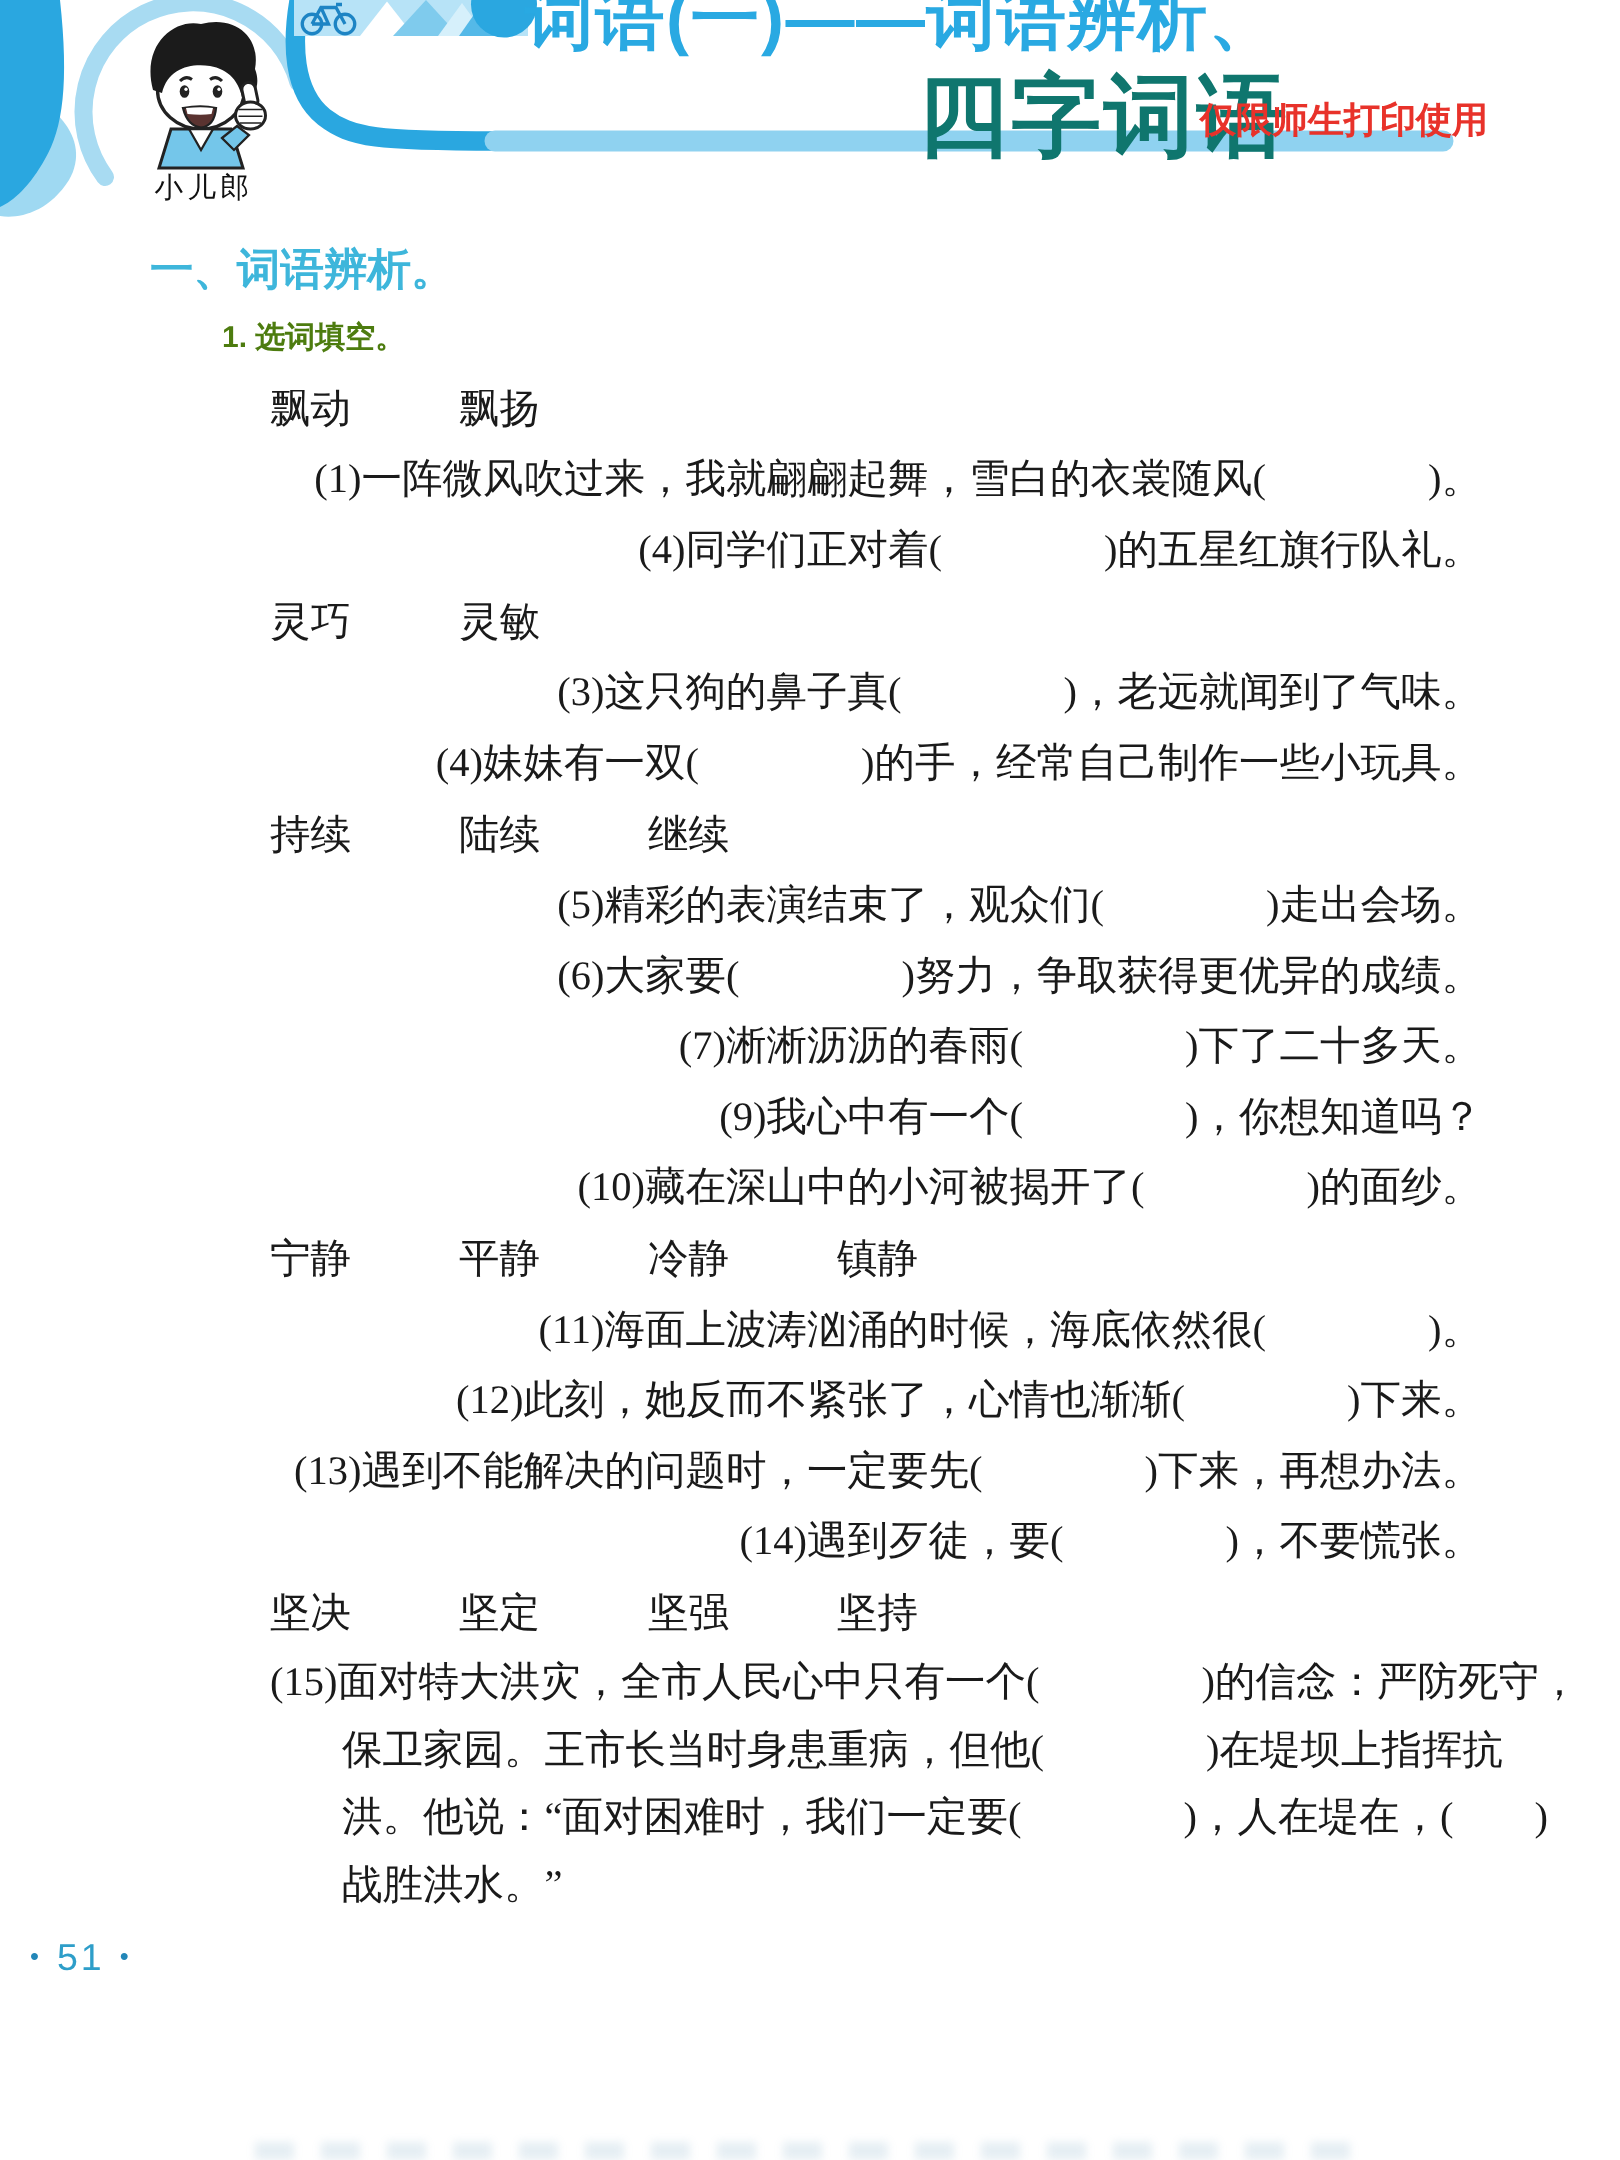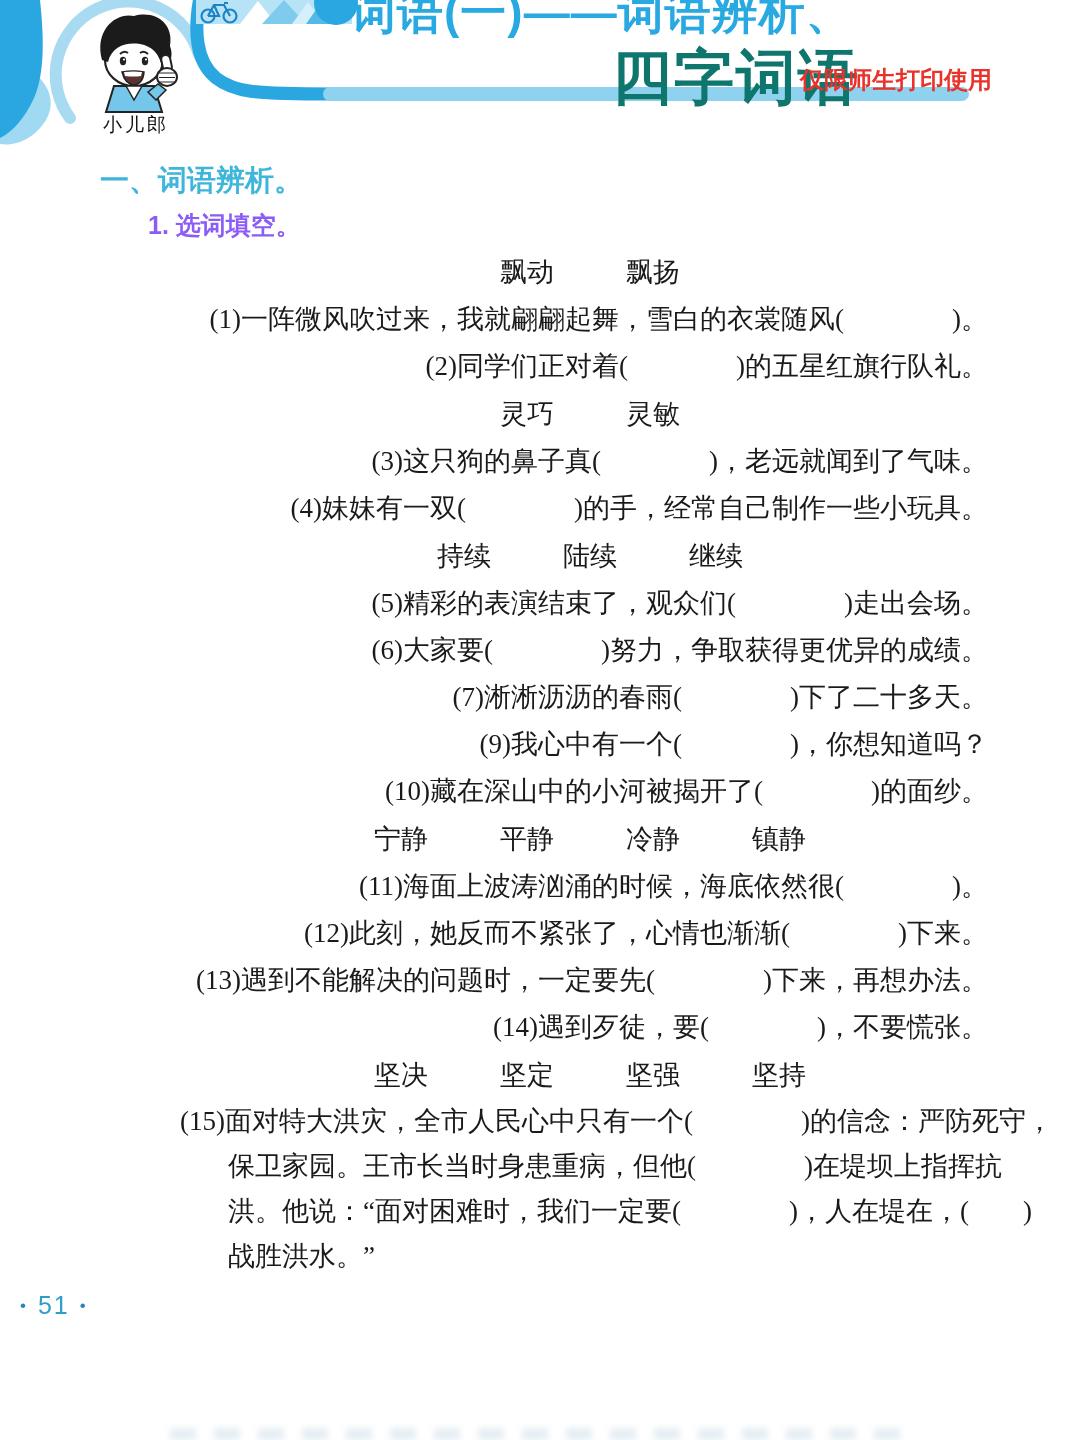--- a/index.html
+++ b/index.html
@@ -34,26 +34,26 @@
   
   .content{position:absolute;top:158px;left:0;width:988px;}
   .section-title{
     margin-left:100px;height:44px;line-height:44px;
     font-family:"Liberation Sans", sans-serif;
     font-size:29px;font-weight:700;color:#3EB6DB;
   }
   .exercise-title{
     margin-left:148px;height:46px;line-height:46px;
     font-family:"Liberation Sans", sans-serif;
-    font-size:25px;font-weight:700;color:#8b5cf6;
+    font-size:20px;font-weight:700;color:#4d7c0f;
   }
   .options{
     margin-left:180px;width:820px;
     height:48px;line-height:48px;
-    display:flex;justify-content:center;gap:72px;
+    display:flex;gap:72px;
     font-size:27px;color:#1a1a1a;
   }
   .q{
     margin-left:180px;height:47px;line-height:47px;
     font-size:27px;color:#1a1a1a;white-space:nowrap;text-align:right;
   }
   .q15-line{
     margin-left:180px;height:45px;line-height:45px;
     font-size:27px;color:#1a1a1a;white-space:nowrap;
   }
@@ -132,21 +132,21 @@
   <div class="content">
 
     <div class="section-title">一、词语辨析。</div>
     <div class="exercise-title">1. 选词填空。</div>
 
     <div class="options">
       <span>飘动</span>
       <span>飘扬</span>
     </div>
     <div class="q">(1)一阵微风吹过来，我就翩翩起舞，雪白的衣裳随风(　　　　)。</div>
-    <div class="q">(2)同学们正对着(　　　　)的五星红旗行队礼。</div>
+    <div class="q">(4)同学们正对着(　　　　)的五星红旗行队礼。</div>
 
     <div class="options">
       <span>灵巧</span>
       <span>灵敏</span>
     </div>
     <div class="q">(3)这只狗的鼻子真(　　　　)，老远就闻到了气味。</div>
     <div class="q">(4)妹妹有一双(　　　　)的手，经常自己制作一些小玩具。</div>
 
     <div class="options">
       <span>持续</span>

